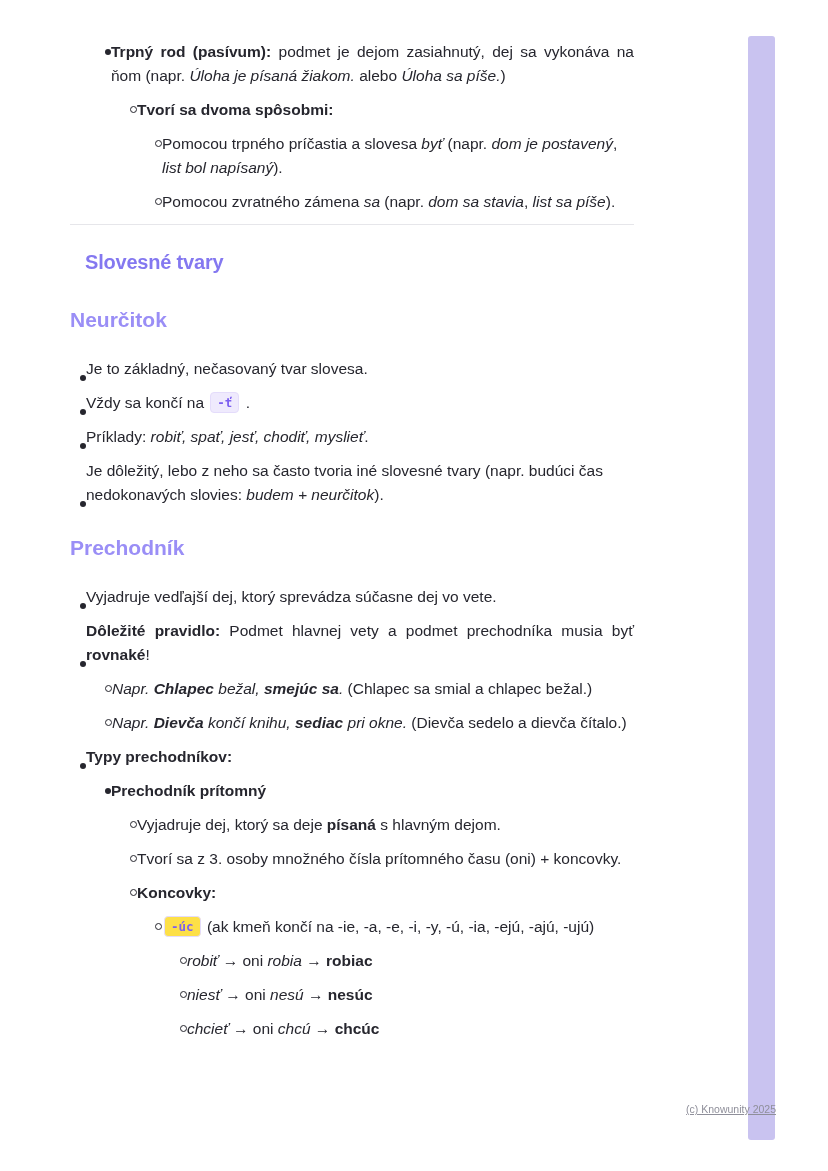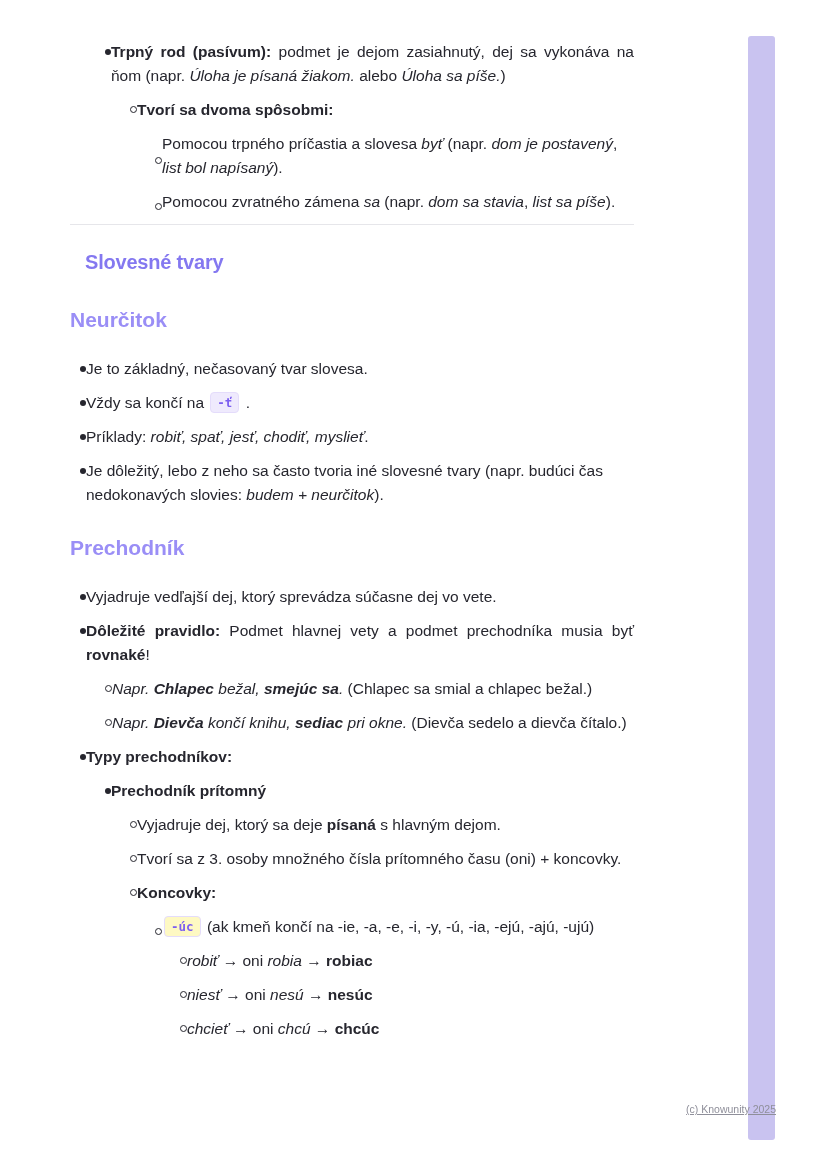--- a/index.html
+++ b/index.html
@@ -45,24 +45,24 @@
     margin: 10px 0 0 0;
     height: 0;
   }
   
   .li {
     display: flex;
     align-items: flex-start;
     column-gap: 0;
     margin: 0 0 10px 0;
   }
-  .indent-0 { margin-left: 10px; }
+  .indent-0 { margin-left: 10px; align-items: flex-end; }
   .indent-1 { margin-left: 35px; }
   .indent-2 { margin-left: 60px; }
-  .indent-3 { margin-left: 85px; align-items: center; }
+  .indent-3 { margin-left: 85px; }
   .indent-4 { margin-left: 110px; }
   .marker {
     flex: 0 0 auto;
     width: 6px;
     height: 6px;
     margin-top: 9px;
     border-radius: 50%;
   }
   .marker.disc { background: #26262e; }
   .marker.circle {
@@ -186,21 +186,21 @@
       <div class="li indent-2">
         <span class="marker circle"></span>
         <span class="li-text"><span>Tvorí sa z 3. osoby množného čísla prítomného času (oni) + koncovky.</span></span>
       </div>
       <div class="li indent-2">
         <span class="marker circle"></span>
         <span class="li-text"><span class="b">Koncovky:</span></span>
       </div>
       <div class="li indent-3">
         <span class="marker circle"></span>
-        <span class="li-text"><code class="pill" style="color: rgb(124, 95, 240); background: #fef9c3;">-úc</code><span> (ak kmeň končí na -ie, -a, -e, -i, -y, -ú, -ia, -ejú, -ajú, -ujú)</span></span>
+        <span class="li-text"><code class="pill" style="color: rgb(124, 95, 240); background: #fde047;">-úc</code><span> (ak kmeň končí na -ie, -a, -e, -i, -y, -ú, -ia, -ejú, -ajú, -ujú)</span></span>
       </div>
       <div class="li indent-4">
         <span class="marker circle"></span>
         <span class="li-text"><span class="i">robiť</span><span> → oni </span><span class="i">robia</span><span> → </span><span class="b">robiac</span></span>
       </div>
       <div class="li indent-4">
         <span class="marker circle"></span>
         <span class="li-text"><span class="i">niesť</span><span> → oni </span><span class="i">nesú</span><span> → </span><span class="b">nesúc</span></span>
       </div>
       <div class="li indent-4">

